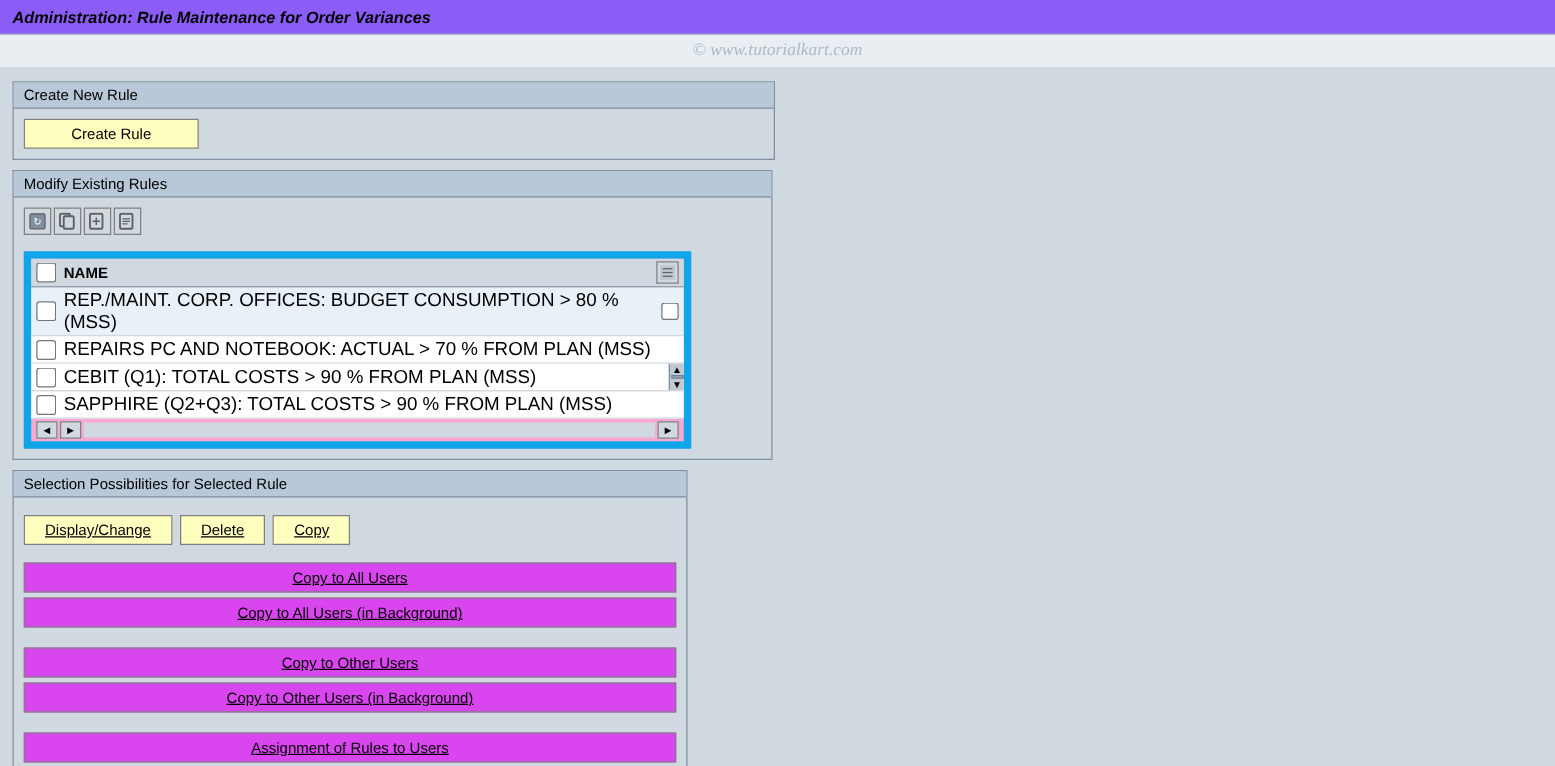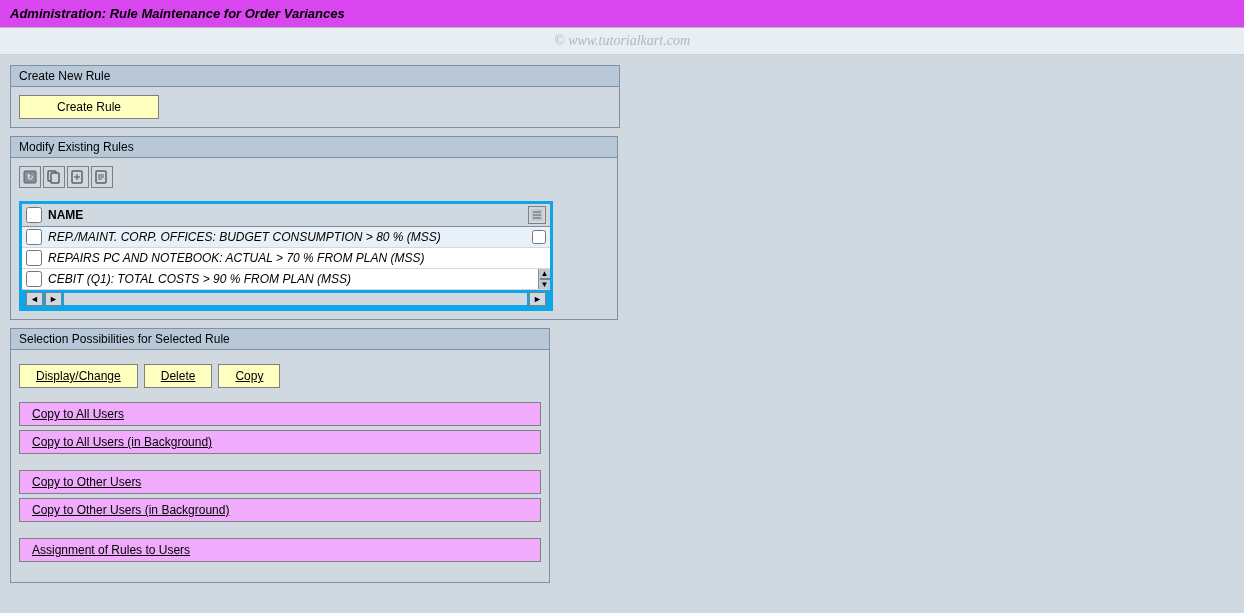--- a/index.html
+++ b/index.html
@@ -4,21 +4,21 @@
   <style>
     * { box-sizing: border-box; margin: 0; padding: 0; }
     body {
       font-family: Arial, sans-serif;
       font-size: 12px;
       background-color: #d0d8e0;
       color: #000;
     }
 
     .title-bar {
-      background-color: #d946ef;
+      background-color: #8b5cf6;
       padding: 6px 10px;
       font-size: 13px;
       font-weight: bold;
       font-style: italic;
       border-bottom: 1px solid #b0b8c0;
     }
 
     .watermark-bar {
       background-color: #e8eef2;
       text-align: center;
@@ -80,22 +80,22 @@
       font-size: 10px;
       cursor: pointer;
       display: flex;
       align-items: center;
       justify-content: center;
       padding: 0;
     }
 
     
     .table-container {
-      border: 3px solid #0ea5e9;
-      background-color: #0ea5e9;
+      border: 6px solid #0ea5e9;
+      background-color: #f9a8d4;
       position: relative;
       margin-top: 13px;
     }
 
     .table-header {
       display: flex;
       align-items: center;
       background-color: #d0d8e0;
       border-bottom: 1px solid #8090a0;
       padding: 2px 4px;
@@ -135,48 +135,47 @@
     }
 
     .row-checkbox {
       width: 16px;
       height: 16px;
       margin-right: 4px;
     }
 
     .row-text {
       flex: 1;
-      font-size: 12px;
+      font-size: 15px;
       padding-left: 2px;
-      font-style: italic;
     }
 
     
     .btn-row {
       display: flex;
       gap: 6px;
       margin-bottom: 8px;
     }
 
     .action-btn {
       background-color: #ffffc0;
       border: 1px solid #808080;
       padding: 4px 16px;
       font-size: 12px;
       cursor: pointer;
     }
 
     .action-btn-wide {
-      background-color: #f0abfc;
+      background-color: #d946ef;
       border: 1px solid #808080;
       padding: 4px 12px;
       font-size: 12px;
       cursor: pointer;
       width: 100%;
-      text-align: left;
+      text-align: center;
       display: block;
       margin-bottom: 4px;
     }
 
     .modify-section-body {
       padding: 8px;
       width: 550px;
     }
 
     .selection-inner {
@@ -295,20 +294,24 @@
           <input type="checkbox" class="row-checkbox" style="">
           <span class="row-text">CEBIT (Q1): TOTAL COSTS &gt; 90 % FROM PLAN (MSS)</span>
 
           <div style="position:absolute;right:0;top:0;bottom:0;width:12px;background:#c0c8d0;border-left:1px solid #8090a0;display:flex;flex-direction:column;align-items:center;justify-content:space-between;">
             <div style="font-size:8px;cursor:pointer;">▲</div>
             <div style="width:10px;height:20px;background:#a0a8b0;border:1px solid #7080a0;"></div>
             <div style="font-size:8px;cursor:pointer;">▼</div>
           </div>
         </div>
 
+        <div class="table-row">
+          <input type="checkbox" class="row-checkbox" style="">
+          <span class="row-text">SAPPHIRE (Q2+Q3): TOTAL COSTS &gt; 90 % FROM PLAN (MSS)</span>
+        </div>
 
         <div class="horiz-scroll">
           <button class="scroll-btn">◄</button>
           <button class="scroll-btn">►</button>
           <div style="flex:1;height:12px;background:#d0d8e0;"></div>
           <button class="scroll-btn">►</button>
         </div>
       </div>
     </div>
   </div>

